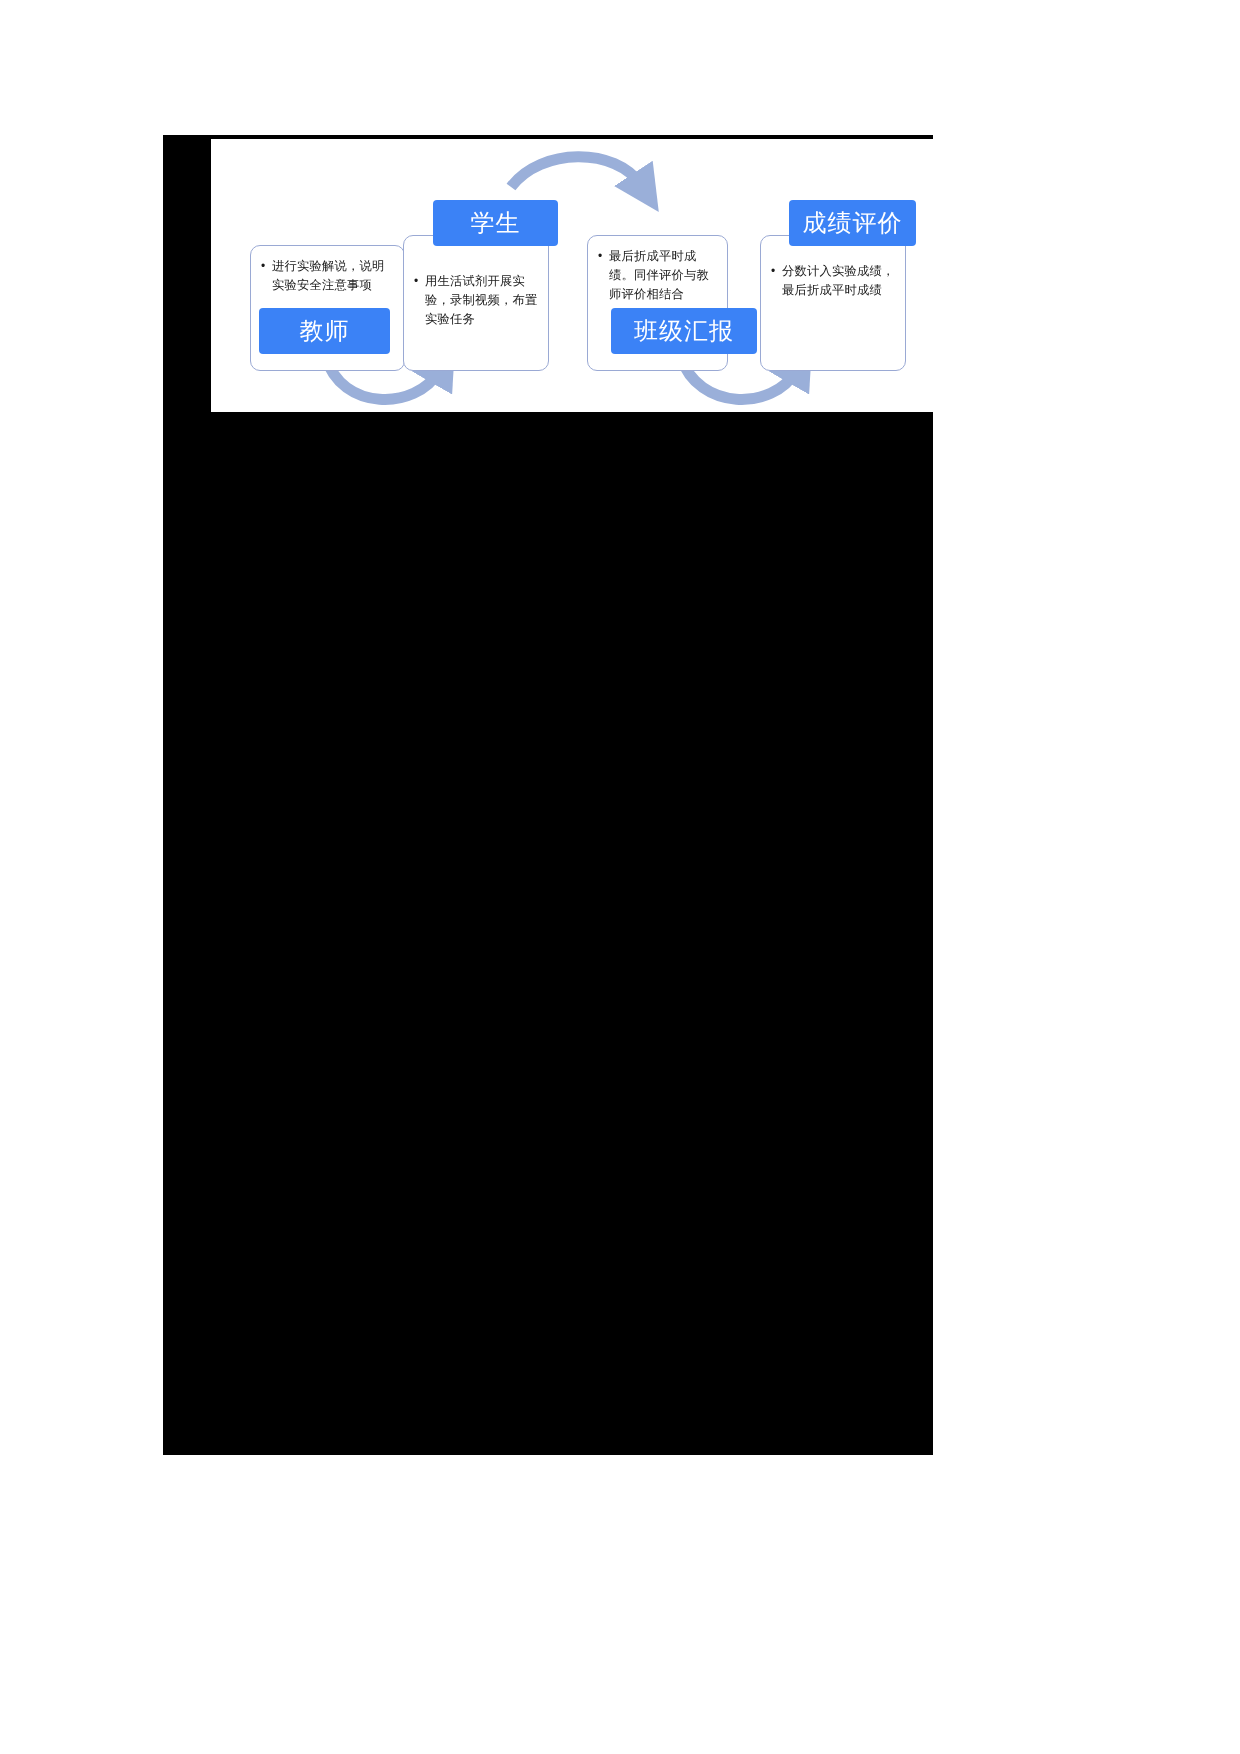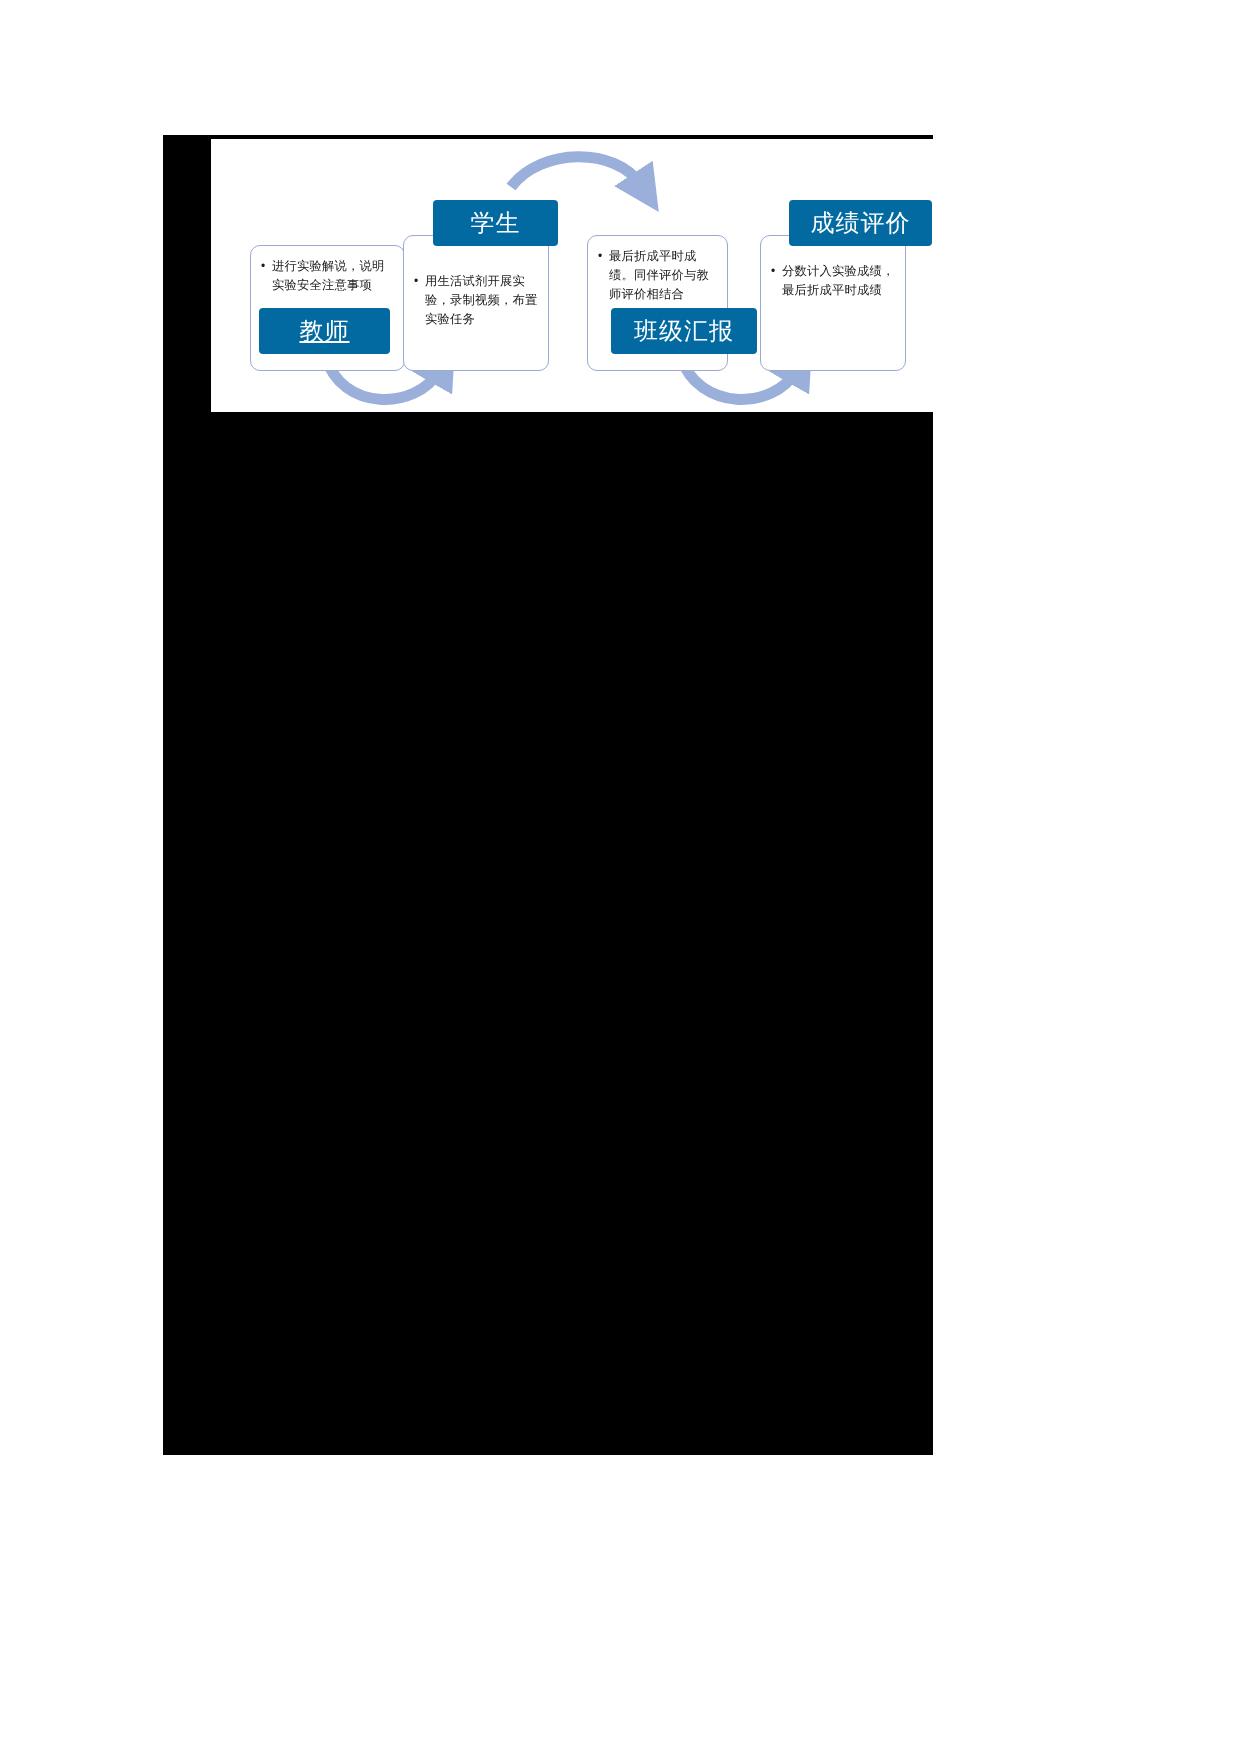--- a/index.html
+++ b/index.html
@@ -56,21 +56,21 @@
     font-size:12px;line-height:19px;color:#1a1a1a;
   }
   .card-text .body{
     display:block;
     margin-left:11px;
   }
 
   
   .chip{
     position:absolute;
-    background:#0369a1;
+    background:#3b82f6;
     color:#ffffff;
     display:flex;
     align-items:center;
     justify-content:center;
     font-size:24px;
     letter-spacing:1px;
     border-radius:4px;
     box-sizing:border-box;
     white-space:nowrap;
   }
@@ -81,24 +81,24 @@
 
   #card-2{ left:192px; top:96px;  width:146px; height:136px; }
   #card-2 .card-text{ top:36px; }
 
   #card-3{ left:376px; top:96px;  width:141px; height:136px; }
   #card-3 .card-text{ top:11px; }
 
   #card-4{ left:549px; top:96px;  width:146px; height:136px; }
   #card-4 .card-text{ top:26px; }
 
-  #chip-teacher{ left:48px;  top:169px; width:131px; height:46px;text-decoration:underline; }
+  #chip-teacher{ left:48px;  top:169px; width:131px; height:46px; }
   #chip-student{ left:222px; top:61px;  width:125px; height:46px; }
   #chip-report{  left:400px; top:169px; width:146px; height:46px; }
-  #chip-grade{   left:578px; top:61px;  width:143px; height:46px; }
+  #chip-grade{   left:578px; top:61px;  width:127px; height:46px; }
 </style>
 </head>
 <body>
 
 <div id="page-black"></div>
 
 <div id="diagram-panel">
 
   <svg class="svg-layer" viewBox="0 0 722 273" xmlns="http://www.w3.org/2000/svg">
     <defs>

